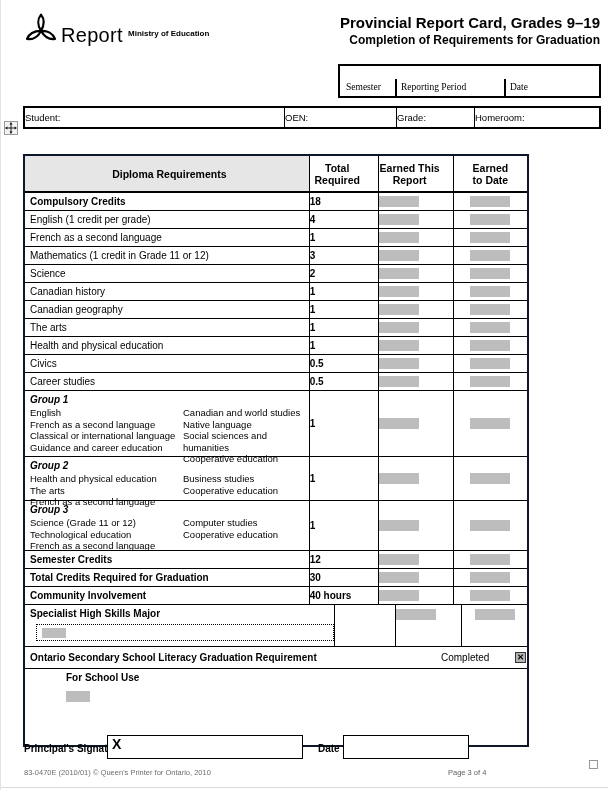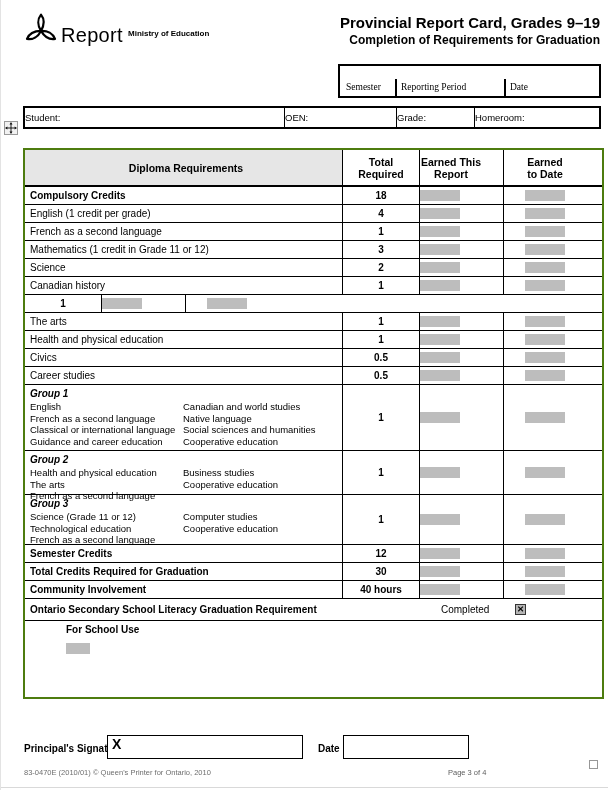--- a/index.html
+++ b/index.html
@@ -28,25 +28,25 @@
 
   
   .stu-bar{position:absolute;left:22px;top:106px;width:578px;height:23px;border:2px solid #000;display:flex;background:#fff;}
   .stu-cell{height:100%;display:flex;align-items:center;font-size:9.5px;}
   .stu-cell + .stu-cell{border-left:1.5px solid #000;}
   .stu-c1{width:259px}.stu-c2{width:112px}.stu-c3{width:78px}.stu-c4{flex:1}
 
   .move-handle{position:absolute;left:3px;top:121px;width:14px;height:14px;border:1px solid #9a9a9a;background:#f2f2f2;display:flex;align-items:center;justify-content:center;}
 
   
-  .gtable{position:absolute;left:22px;top:148px;width:581px;border:2px solid #4d7c0f;background:#fff;}
+  .gtable{position:absolute;left:22px;top:154px;width:506px;border:2px solid #0f172a;background:#fff;}
   .trow{display:flex;height:18px;border-bottom:1px solid #000;}
   .c{height:100%;display:flex;align-items:center;font-size:10px;}
   .c-req{width:318px;border-right:1.3px solid #000;padding-left:5px;}
-  .c-tot{width:77px;border-right:1.3px solid #000;justify-content:center;font-weight:700;}
+  .c-tot{width:77px;border-right:1.3px solid #000;justify-content:flex-start;font-weight:700;}
   .c-er{width:84px;border-right:1.3px solid #000;justify-content:flex-start;}
   .c-ed{width:82px;justify-content:center;}
   .thead{height:37px;border-bottom:2.5px solid #000;}
   .h-req{justify-content:center;font-weight:700;font-size:10.5px;background:var(--header-gray,#e6e6e6);}
   .h-col{font-weight:700;font-size:10.5px;text-align:center;line-height:12px;}
   .h-col span{display:inline-block;}
   .h-tot span{max-width:55px;}
   .h-er span{max-width:62px;}
   .h-ed span{max-width:46px;}
   .bold .c-req{font-weight:700;}
@@ -219,20 +219,21 @@
       <div class="c c-req">Canadian history</div>
       <div class="c c-tot">1</div>
       <div class="c c-er">
           <span class="gbox"></span>
         </div>
       <div class="c c-ed">
           <span class="gbox"></span>
         </div>
     </div>
     <div class="trow">
+      <div class="c c-req">Canadian geography</div>
       <div class="c c-tot">1</div>
       <div class="c c-er">
           <span class="gbox"></span>
         </div>
       <div class="c c-ed">
           <span class="gbox"></span>
         </div>
     </div>
     <div class="trow">
       <div class="c c-req">The arts</div>
@@ -374,20 +375,35 @@
       <div class="c c-req">Community Involvement</div>
       <div class="c c-tot">40 hours</div>
       <div class="c c-er">
           <span class="gbox"></span>
         </div>
       <div class="c c-ed">
           <span class="gbox"></span>
         </div>
     </div>
 
+    <div class="trow shsm">
+      <div class="c c-req">
+        <div class="gtitle" style="font-style:normal;">Specialist High Skills Major</div>
+        <div class="dotted-box">
+          <span class="gbox"></span>
+        </div>
+      </div>
+      <div class="c c-tot"></div>
+      <div class="c c-er">
+          <span class="gbox"></span>
+        </div>
+      <div class="c c-ed">
+          <span class="gbox"></span>
+        </div>
+    </div>
 
     <div class="trow lit-row">
       <div class="lit-label">Ontario Secondary School Literacy Graduation Requirement</div>
       <span class="completed">Completed</span>
       <span class="checkbox checked"></span>
     </div>
 
     <div class="trow school-row">
       <div class="school-label">For School Use</div>
       <span class="gbox" style="display:block;"></span>

